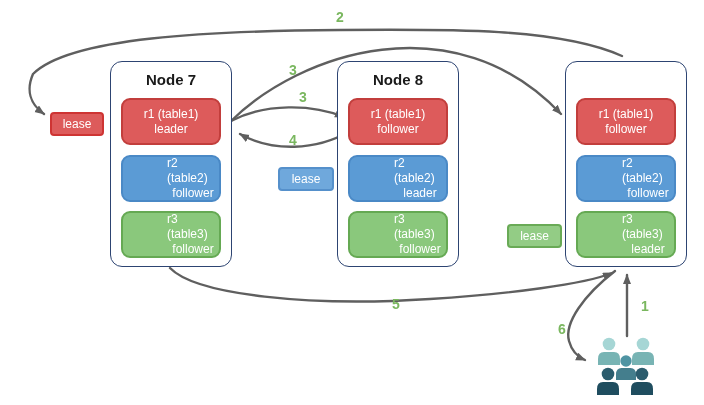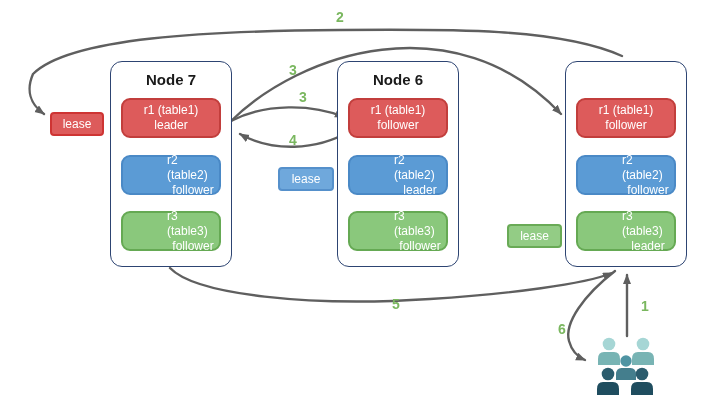--- a/index.html
+++ b/index.html
@@ -6,21 +6,21 @@
   .stage{position:relative;width:704px;height:405px;background:var(--canvas_bg,#fff);
          font-family:"Liberation Sans",sans-serif;overflow:hidden;}
   .arrows{position:absolute;left:0;top:0;width:704px;height:405px;pointer-events:none;}
   .arrow{fill:none;stroke:var(--arrow,#5f5f5f);stroke-width:2.4;stroke-linecap:round;}
   .ah{fill:var(--arrow,#5f5f5f);}
 
   .node{position:absolute;top:61px;width:122px;height:206px;background:#fff;
         border:1.5px solid var(--node_border,#2d4472);border-radius:12px;box-sizing:border-box;}
   .node-title{margin-top:9px;text-align:center;font-size:15px;font-weight:700;
               color:var(--node_title,#1a1a1a);}
-  .replica{position:absolute;left:10px;right:10px;height:40px;border:2px solid;border-radius:9px;
+  .replica{position:absolute;left:10px;right:10px;height:47px;border:2px solid;border-radius:9px;
            box-sizing:border-box;display:flex;flex-direction:column;align-items:center;
            justify-content:center;color:var(--replica_text,#fff);font-size:12px;line-height:15px;}
   .replica.red{background:var(--replica_red);border-color:var(--replica_red_border);}
   .replica.blue{background:var(--replica_blue);border-color:var(--replica_blue_border);padding-left:44px;}
   .replica.green{background:var(--replica_green);border-color:var(--replica_green_border);}
   .r1{top:36px;}.r2{top:93px;}.r3{top:149px;padding-left:44px;}
 
   .lease{position:absolute;height:20px;border:2px solid;border-radius:4px;box-sizing:content-box;
          display:flex;align-items:center;justify-content:center;color:#fff;font-size:12px;
          padding:0;width:50px;}
@@ -62,21 +62,21 @@
       <div>r2 (table2)</div>
       <div>follower</div>
     </div>
     <div class="replica r3 green">
       <div>r3 (table3)</div>
       <div>follower</div>
     </div>
   </div>
 
   <div class="node" style="left:337px">
-    <div class="node-title">Node 6</div>
+    <div class="node-title">Node 8</div>
     <div class="replica r1 red">
       <div>r1 (table1)</div>
       <div>follower</div>
     </div>
     <div class="replica r2 blue">
       <div>r2 (table2)</div>
       <div>leader</div>
     </div>
     <div class="replica r3 green">
       <div>r3 (table3)</div>

